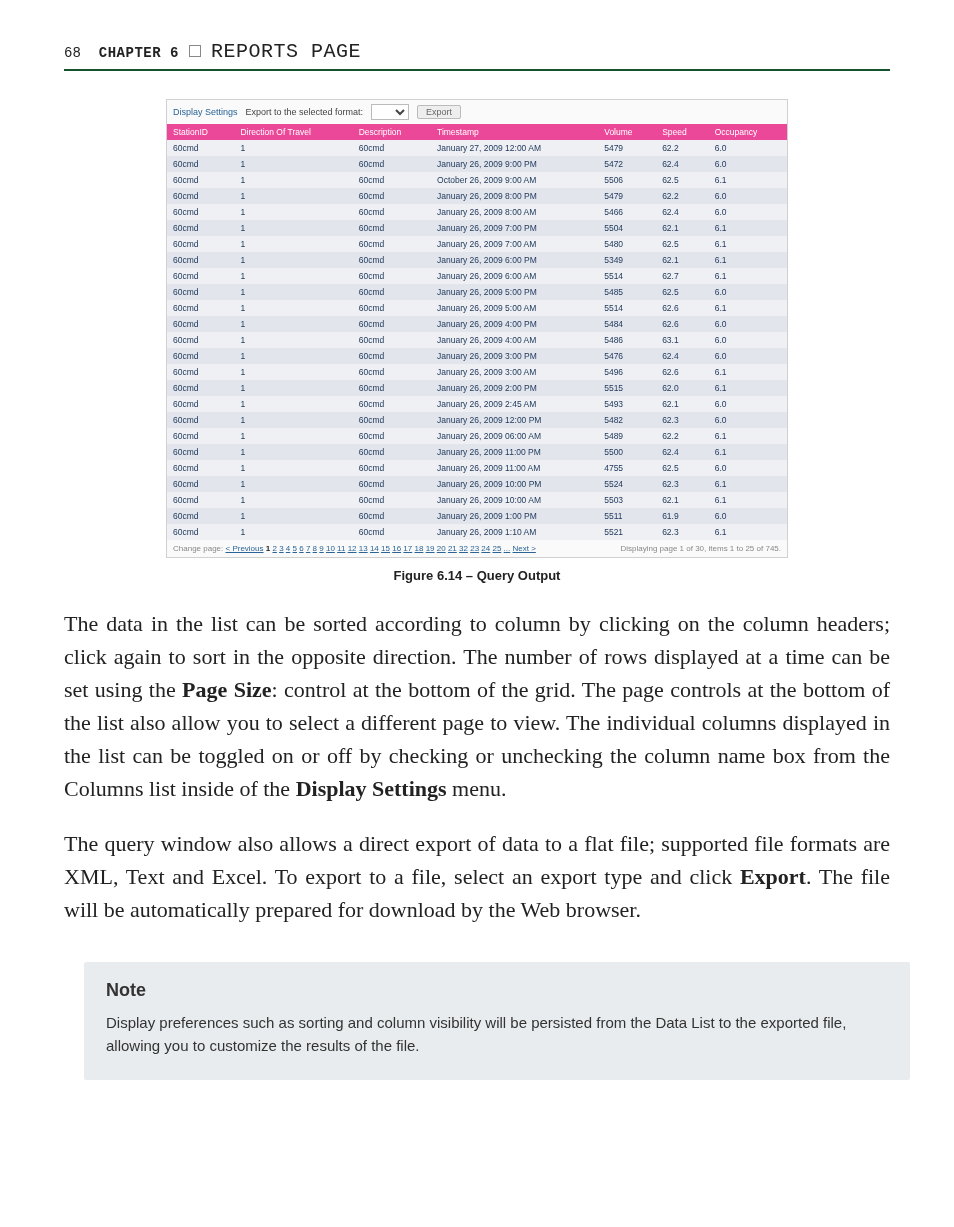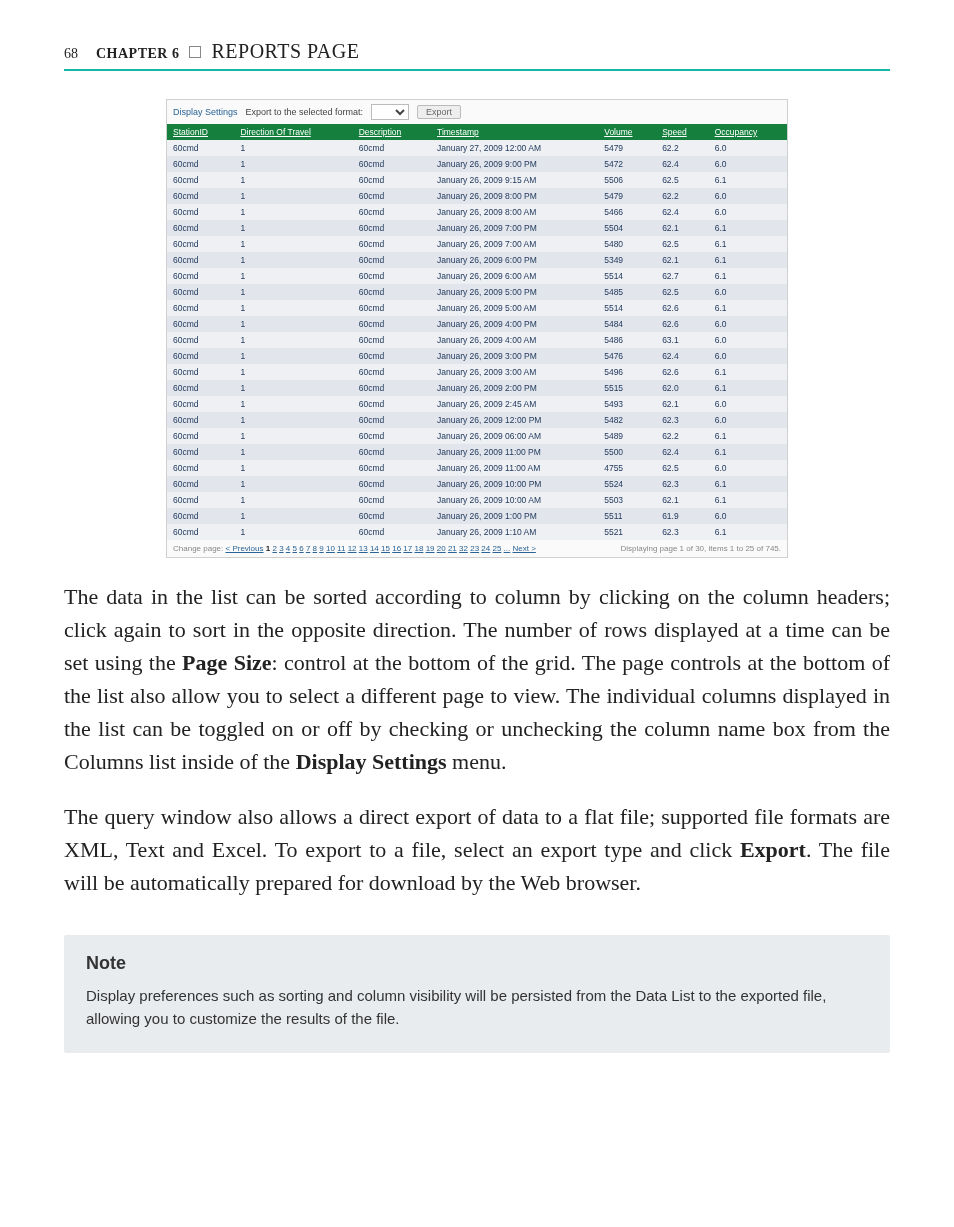--- a/index.html
+++ b/index.html
@@ -9,26 +9,26 @@
     background: #fff;
   }
   .page {
     width: 954px;
     min-height: 1227px;
     box-sizing: border-box;
     padding: 40px 64px 40px 64px;
     position: relative;
   }
   .topline {
-    border-bottom: 2px solid #14b8a6;
+    border-bottom: 2px solid #14532d;
     padding-bottom: 6px;
     margin-bottom: 28px;
     display: flex;
     align-items: baseline;
-    font-family: Liberation Serif, serif;
+    font-family: Liberation Mono, monospace;
   }
   .pagenum {
     font-size: 14px;
     color: #222;
     margin-right: 18px;
   }
   .chapter {
     font-size: 14px;
     font-weight: 700;
     letter-spacing: 0.5px;
@@ -79,26 +79,25 @@
     padding: 1px 8px;
     border-radius: 2px;
   }
   .grid {
     width: 100%;
     border-collapse: collapse;
     font-family: Arial, Helvetica, sans-serif;
     font-size: 8.5px;
   }
   .grid thead th {
-    background: #15803d;
+    background: #ec4899;
     color: #fff;
     text-align: left;
     padding: 3px 6px;
     font-weight: 400;
-    text-decoration: underline;
   }
   .grid tbody td {
     padding: 3px 6px;
     color: #223a5e;
   }
   .grid tbody tr:nth-child(odd) { background: #eef0f3; }
   .grid tbody tr:nth-child(even) { background: #e2e6ec; }
   .grid-footer {
     font-family: Arial, Helvetica, sans-serif;
     font-size: 8px;
@@ -131,20 +130,21 @@
   .body-text strong { font-weight: 700; }
 
   .note-box {
     background: #e9ecef;
     border-radius: 2px;
     padding: 18px 22px 22px 22px;
     font-family: Arial, Helvetica, sans-serif;
     margin-top: 36px;
     width: 100%;
     box-sizing: border-box;
+    margin-left: 20px;
   }
   .note-title {
     font-size: 18px;
     font-weight: 700;
     color: #333;
     margin-bottom: 10px;
   }
   .note-body {
     font-size: 15px;
     line-height: 1.55;
@@ -201,21 +201,21 @@
             <td>60cmd</td>
             <td>January 26, 2009 9:00 PM</td>
             <td>5472</td>
             <td>62.4</td>
             <td>6.0</td>
           </tr>
           <tr>
             <td>60cmd</td>
             <td>1</td>
             <td>60cmd</td>
-            <td>January 26, 2009 9:15 AM</td>
+            <td>October 26, 2009 9:00 AM</td>
             <td>5506</td>
             <td>62.5</td>
             <td>6.1</td>
           </tr>
           <tr>
             <td>60cmd</td>
             <td>1</td>
             <td>60cmd</td>
             <td>January 26, 2009 8:00 PM</td>
             <td>5479</td>
@@ -418,20 +418,21 @@
       <span>
         <span>Change page:</span>
         <a>&lt; Previous</a>
         <span id="pager-pages"> <a class="cur">1</a> <a>2</a> <a>3</a> <a>4</a> <a>5</a> <a>6</a> <a>7</a> <a>8</a> <a>9</a> <a>10</a> <a>11</a> <a>12</a> <a>13</a> <a>14</a> <a>15</a> <a>16</a> <a>17</a> <a>18</a> <a>19</a> <a>20</a> <a>21</a> <a>32</a> <a>23</a> <a>24</a> <a>25</a> <a>...</a></span>
         <a>Next &gt;</a>
       </span>
       <span>Displaying page 1 of 30, items 1 to 25 of 745.</span>
     </div>
   </div>
 
+  <div class="figure-caption">Figure 6.14 – Query Output</div>
 
   <p class="body-text">
     <span>The data in the list can be sorted according to column by clicking on the column headers; click again to sort in the opposite direction. The number of rows displayed at a time can be set using the </span><strong>Page Size</strong><span>: control at the bottom of the grid. The page controls at the bottom of the list also allow you to select a different page to view. The individual columns displayed in the list can be toggled on or off by checking or unchecking the column name box from the Columns list inside of the </span><strong>Display Settings</strong><span> menu.</span>
   </p>
 
   <p class="body-text">
     <span>The query window also allows a direct export of data to a flat file; supported file formats are XML, Text and Excel. To export to a file, select an export type and click </span><strong>Export</strong><span>. The file will be automatically prepared for download by the Web browser.</span>
   </p>
 
   <div class="note-box">

